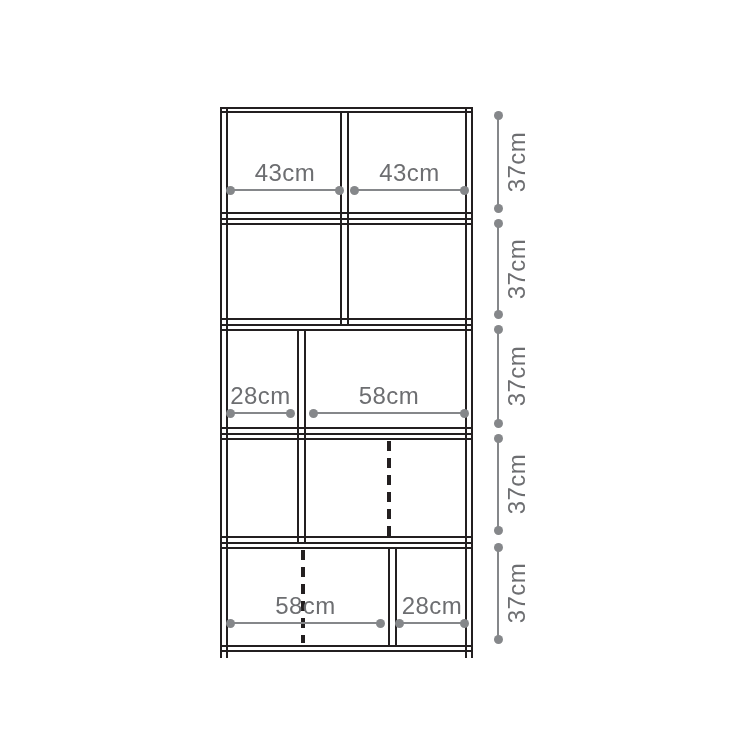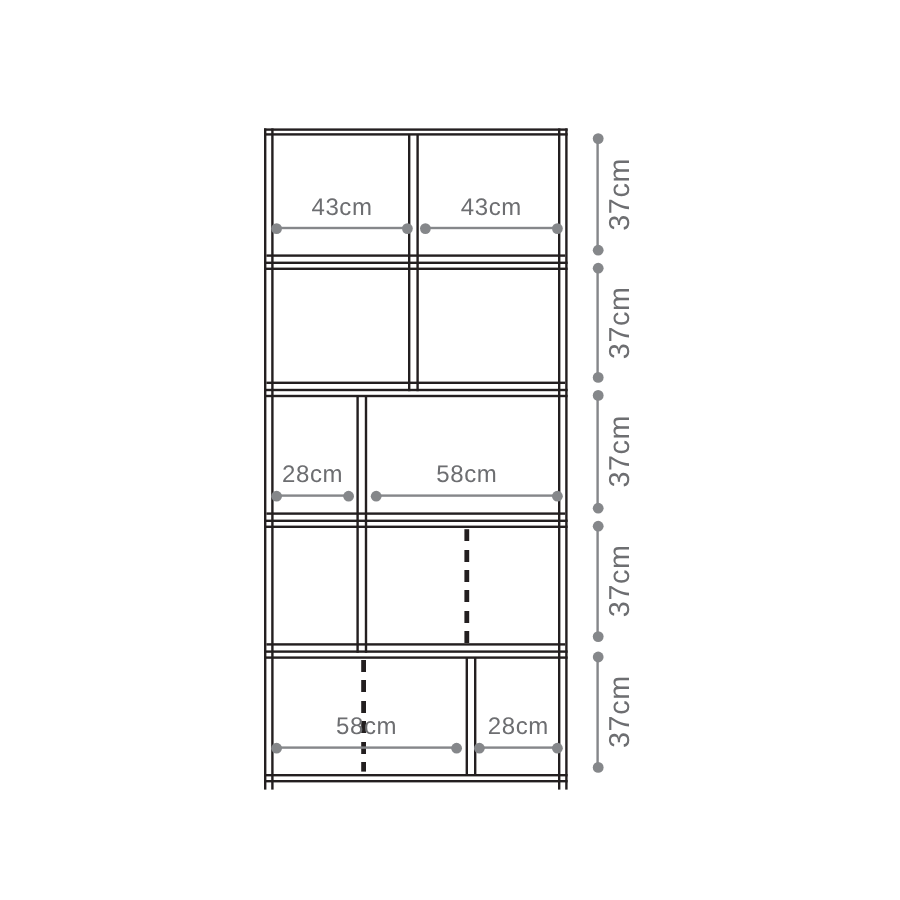--- a/index.html
+++ b/index.html
@@ -16,21 +16,21 @@
   
   .dim-h{position:absolute;height:2px;background:#85878a;}
   .dim-v{position:absolute;width:2px;background:#85878a;left:497px;}
   .dot{position:absolute;width:9px;height:9px;border-radius:50%;background:#85878a;}
   .dim-h .dot{top:-3.5px;}
   .dim-h .dot.l{left:-2px;} .dim-h .dot.r{right:-2px;}
   .dim-v .dot{left:-3.5px;}
   .dim-v .dot.t{top:-2px;} .dim-v .dot.b{bottom:-2px;}
   
   .lbl{position:absolute;height:30px;line-height:30px;text-align:center;
-       font-size:20px;color:#6d6e71;letter-spacing:0.5px;}
+       font-size:24px;color:#6d6e71;letter-spacing:0.5px;}
   .lbl-v{position:absolute;width:80px;height:28px;line-height:28px;text-align:center;
        font-size:24px;color:#6d6e71;letter-spacing:0.5px;left:477px;
        transform:rotate(-90deg);}
 </style>
 </head>
 <body>
 
 <div class="canvas">
 
   <div class="vline" style="left:220px;top:107px;width:4px;height:551px;"></div>

